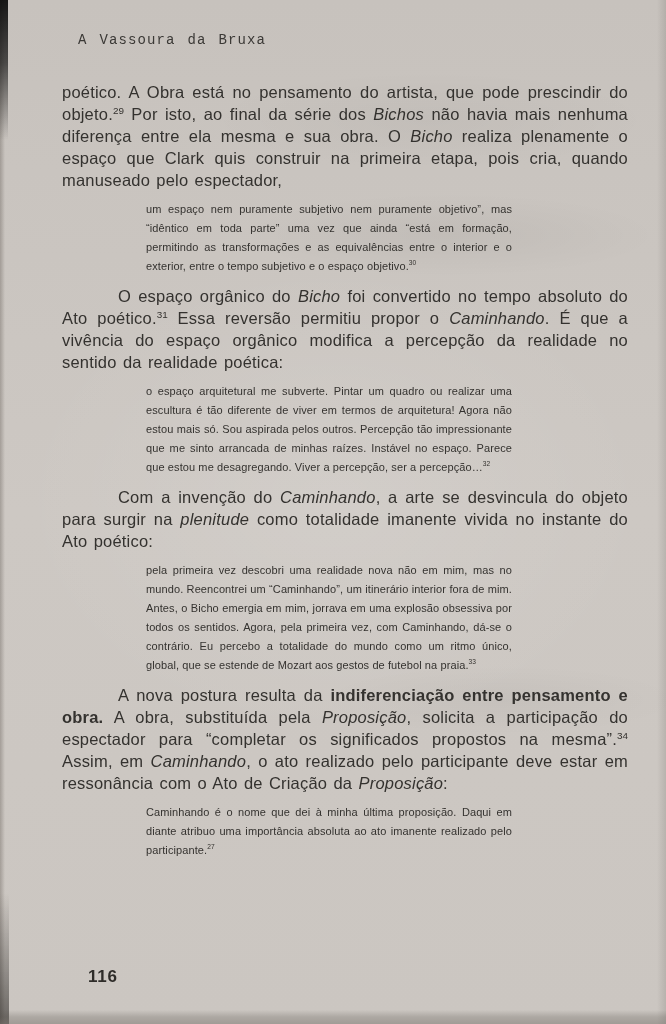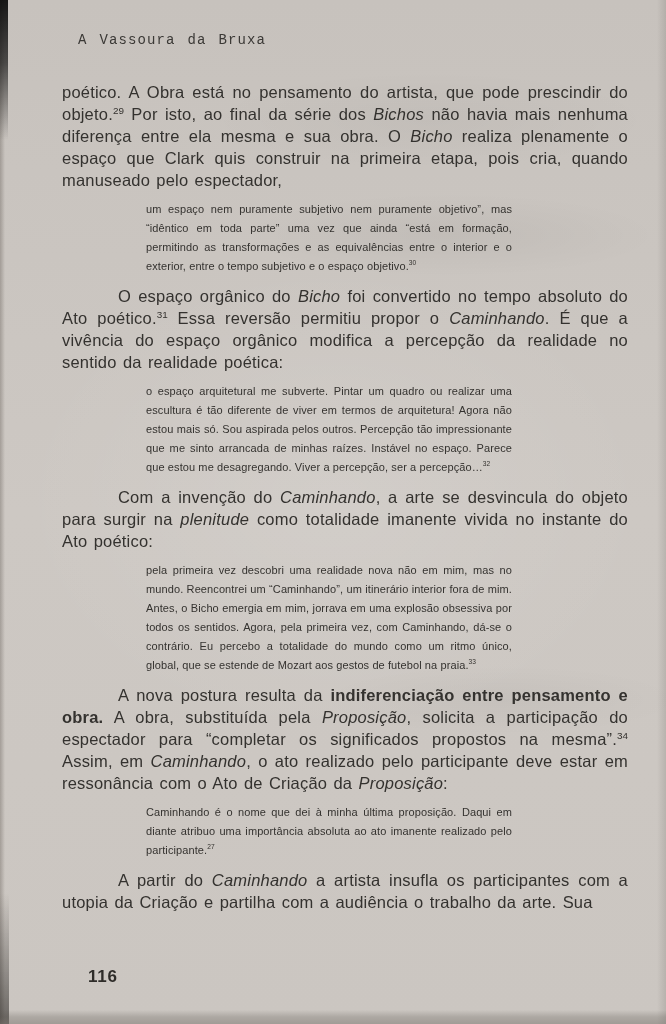--- a/index.html
+++ b/index.html
@@ -67,21 +67,20 @@
 
   <div class="content">
       <p class="para"><span>poético. A Obra está no pensamento do artista, que pode prescindir do objeto.</span><span class="sup">29</span><span> Por isto, ao final da série dos </span><span class="italic">Bichos</span><span> não havia mais nenhuma diferença entre ela mesma e sua obra. O </span><span class="italic">Bicho</span><span> realiza plenamente o espaço que Clark quis construir na primeira etapa, pois cria, quando manuseado pelo espectador,</span></p>
       <blockquote class="quote"><span>um espaço nem puramente subjetivo nem puramente objetivo”, mas “idêntico em toda parte” uma vez que ainda “está em formação, permitindo as transformações e as equivalências entre o interior e o exterior, entre o tempo subjetivo e o espaço objetivo.</span><span class="sup">30</span></blockquote>
       <p class="para indent"><span>O espaço orgânico do </span><span class="italic">Bicho</span><span> foi convertido no tempo absoluto do Ato poético.</span><span class="sup">31</span><span> Essa reversão permitiu propor o </span><span class="italic">Caminhando</span><span>. É que a vivência do espaço orgânico modifica a percepção da realidade no sentido da realidade poética:</span></p>
       <blockquote class="quote"><span>o espaço arquitetural me subverte. Pintar um quadro ou realizar uma escultura é tão diferente de viver em termos de arquitetura! Agora não estou mais só. Sou aspirada pelos outros. Percepção tão impressionante que me sinto arrancada de minhas raízes. Instável no espaço. Parece que estou me desagregando. Viver a percepção, ser a percepção…</span><span class="sup">32</span></blockquote>
       <p class="para indent"><span>Com a invenção do </span><span class="italic">Caminhando</span><span>, a arte se desvincula do objeto para surgir na </span><span class="italic">plenitude</span><span> como totalidade imanente vivida no instante do Ato poético:</span></p>
       <blockquote class="quote"><span>pela primeira vez descobri uma realidade nova não em mim, mas no mundo. Reencontrei um “Caminhando”, um itinerário interior fora de mim. Antes, o Bicho emergia em mim, jorrava em uma explosão obsessiva por todos os sentidos. Agora, pela primeira vez, com Caminhando, dá-se o contrário. Eu percebo a totalidade do mundo como um ritmo único, global, que se estende de Mozart aos gestos de futebol na praia.</span><span class="sup">33</span></blockquote>
       <p class="para indent"><span>A nova postura resulta da </span><span class="bold">indiferenciação entre pensamento e obra.</span><span> A obra, substituída pela </span><span class="italic">Proposição</span><span>, solicita a participação do espectador para “completar os significados propostos na mesma”.</span><span class="sup">34</span><span> Assim, em </span><span class="italic">Caminhando</span><span>, o ato realizado pelo participante deve estar em ressonância com o Ato de Criação da </span><span class="italic">Proposição</span><span>:</span></p>
       <blockquote class="quote"><span>Caminhando é o nome que dei à minha última proposição. Daqui em diante atribuo uma importância absoluta ao ato imanente realizado pelo participante.</span><span class="sup">27</span></blockquote>
-      <p class="para indent"><span>A partir do </span><span class="italic">Caminhando</span><span> a artista insufla os participantes com a utopia da Criação e partilha com a audiência o trabalho da arte. Sua</span></p>
     </div>
 
   <div class="footer">116</div>
 
   <div class="edge-left"></div>
   <div class="edge-topleft"></div>
   <div class="edge-bottomleft"></div>
   <div class="edge-right"></div>
   <div class="edge-bottom"></div>
 </div>

